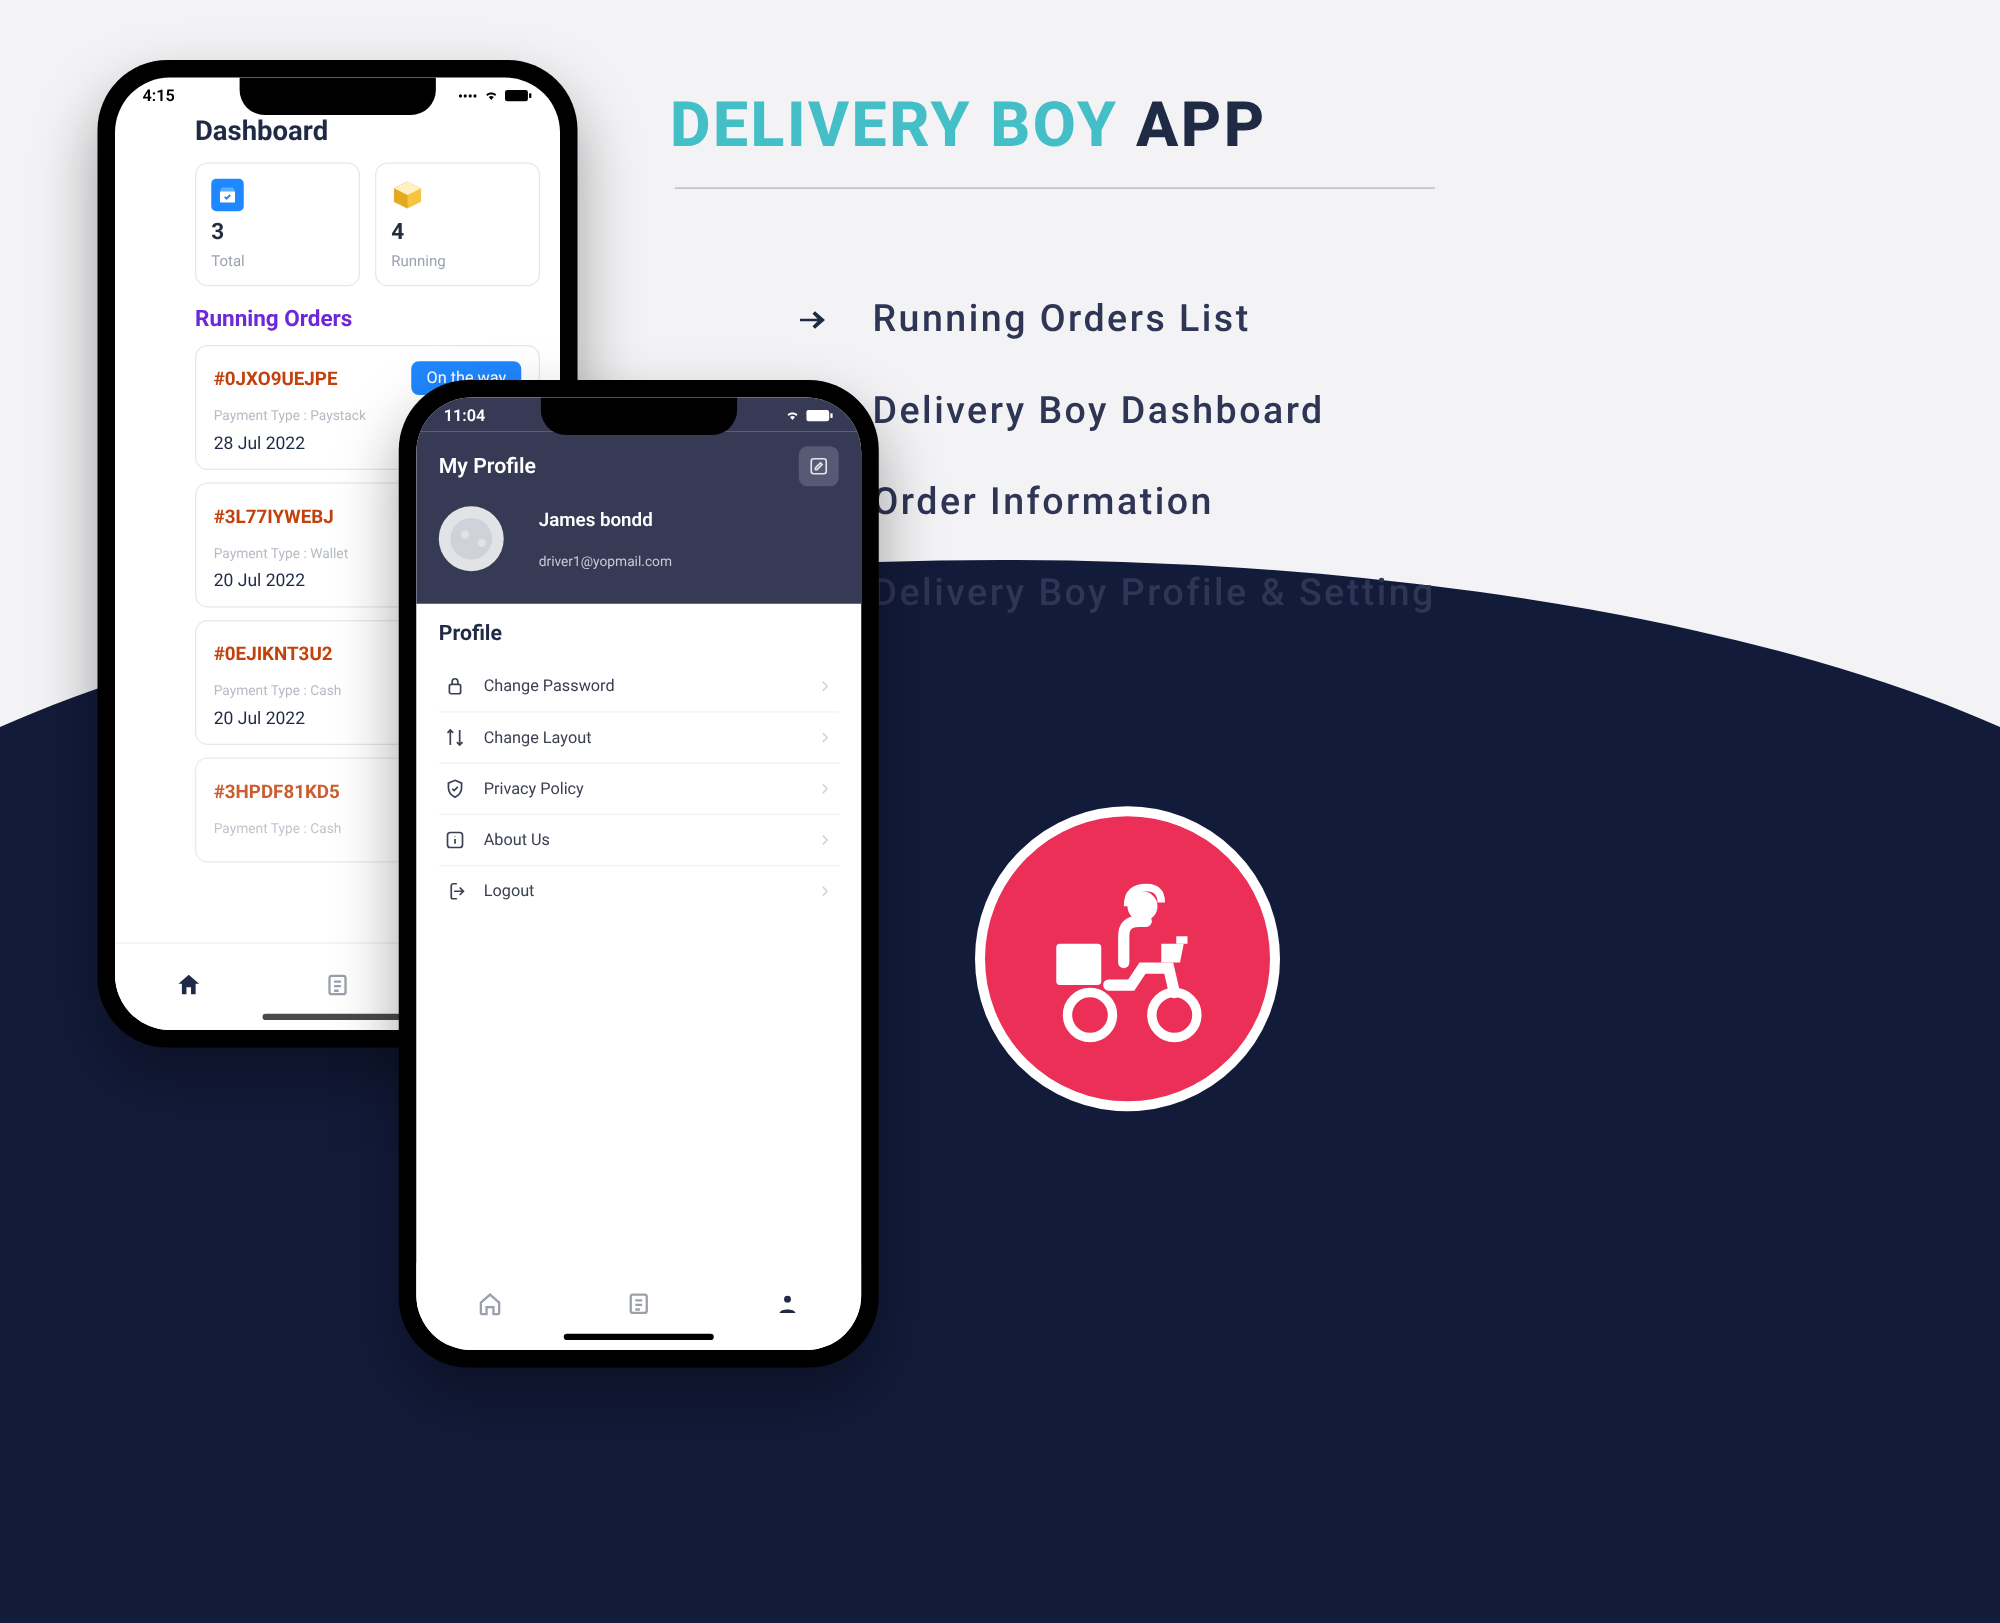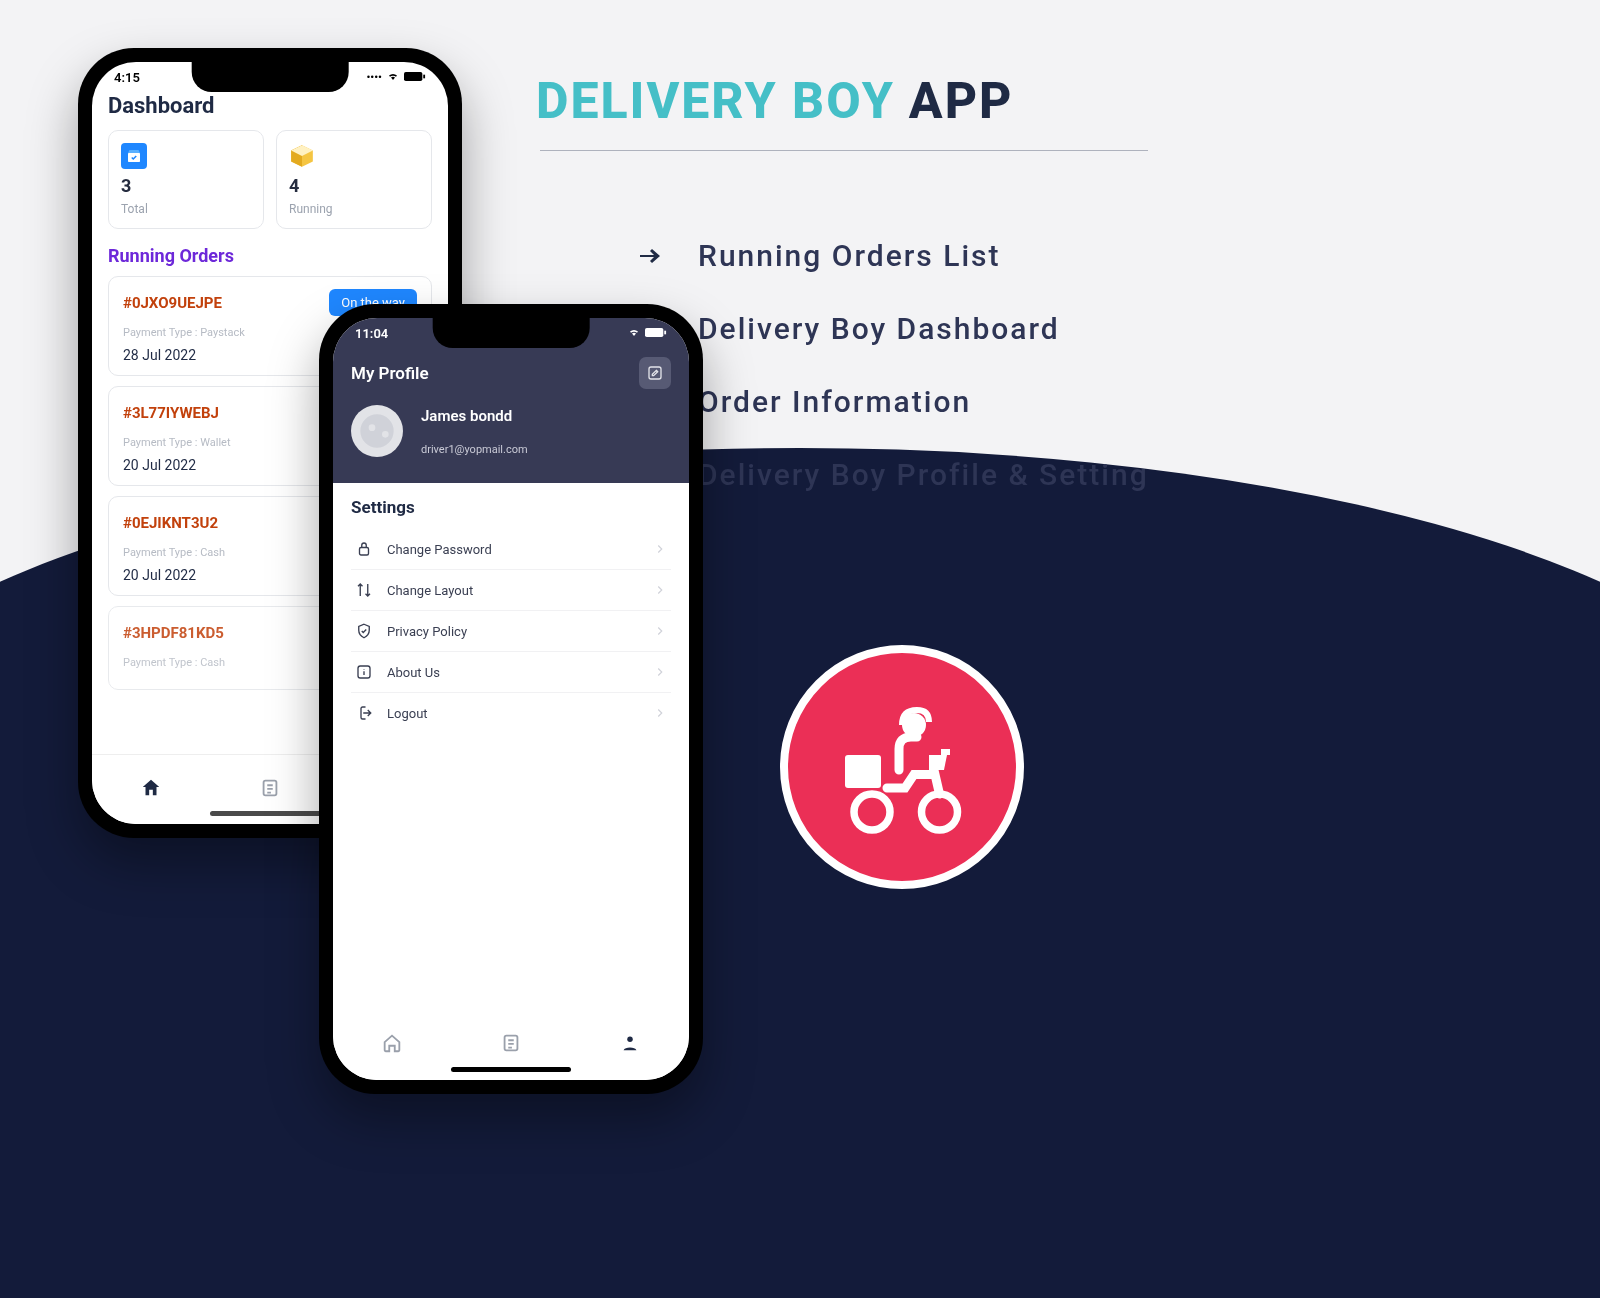--- a/index.html
+++ b/index.html
@@ -8,21 +8,21 @@
 
 
 .phone { position:absolute; background:#000; border-radius:56px; box-shadow:0 25px 50px rgba(0,0,0,.35); }
 .phone .screen { position:absolute; inset:14px; background:#fff; border-radius:44px; overflow:hidden; }
 .notch { position:absolute; top:0; left:50%; transform:translateX(-50%); width:44%; height:30px; background:#000; border-radius:0 0 20px 20px; z-index:5; }
 .status-bar { display:flex; justify-content:space-between; align-items:center; padding:8px 22px 4px; font-size:13px; font-weight:600; }
 .status-right { display:flex; gap:4px; align-items:center; font-size:11px; }
 
 
 .p1 { left:78px; top:48px; width:384px; height:790px; }
-.dash-pad { padding:4px 16px 0; }
+.dash-pad { padding:4px 16px 0;margin-left:48px; }
 .dash-title { font-size:22px; font-weight:700; color:#1f2a44; margin-bottom:12px; }
 .stat-row { display:flex; gap:12px; margin-bottom:16px; }
 .stat-card { flex:1; border:1px solid #e5e7eb; border-radius:10px; padding:12px; display:flex; flex-direction:column; gap:6px; }
 .stat-icon { width:26px; height:26px; border-radius:4px; display:flex; align-items:center; justify-content:center; }
 .stat-icon.blue { background:#1f87ff; }
 .stat-icon.yellow svg { width:26px; height:26px; }
 .stat-num { font-size:18px; font-weight:700; color:#252c3f; }
 .stat-label { font-size:12px; color:#9ca3af; }
 .ro-title { font-size:18px; font-weight:700; color:#6d28d9; margin:4px 0 10px; }
 .order-card { border:1px solid #e5e7eb; border-radius:10px; padding:12px 14px; margin-bottom:10px; background:#fff; }
@@ -37,21 +37,21 @@
 .home-ind { position:absolute; bottom:8px; left:50%; transform:translateX(-50%); width:120px; height:5px; background:#4a4a4a; border-radius:3px; }
 
 
 .p2 { left:319px; top:304px; width:384px; height:790px; z-index:10; }
 .p2 .screen { background:#fff; }
 .p2 .status-bar { background:#373a55; color:#fff; }
 .prof-head { background:#373a55; color:#fff; padding:12px 18px 26px; }
 .prof-row1 { display:flex; justify-content:space-between; align-items:center; margin-bottom:16px; }
 .prof-title { font-size:17px; font-weight:600; }
 .edit-btn { width:32px; height:32px; background:#575a74; border-radius:7px; display:flex; align-items:center; justify-content:center; }
-.prof-user { display:flex; align-items:center; gap:18px; }
+.prof-user { display:flex; align-items:center; gap:28px; }
 .avatar { width:52px; height:52px; border-radius:50%; background:#e2e3e7; display:flex; align-items:center; justify-content:center; }
 .uname { font-size:15px; font-weight:600; }
 .uemail { font-size:11px; color:#c9cad6; margin-top:18px; }
 .settings-sec { padding:14px 18px; }
 .settings-title { font-size:17px; font-weight:700; color:#1f2a44; margin-bottom:12px; }
 .set-item { display:flex; align-items:center; padding:11px 4px; border-bottom:1px solid #f1f1f3; font-size:13px; color:#3a3f52; }
 .set-item:last-child { border-bottom:none; }
 .set-item svg { width:18px; height:18px; margin-right:14px; stroke:#3a3f52; }
 .set-item .chev { margin-left:auto; margin-right:0; stroke:#d0d2d9; width:14px; }
 
@@ -220,21 +220,21 @@
               <path d="M12 2a10 10 0 100 20 10 10 0 000-20zm-5 8a2 2 0 114 0 2 2 0 01-4 0zm8 4a2 2 0 114 0 2 2 0 01-4 0z" fill="#d0d2d9"></path>
             </svg>
         </div>
         <div>
           <div class="uname">James bondd</div>
           <div class="uemail">driver1@yopmail.com</div>
         </div>
       </div>
     </div>
     <div class="settings-sec">
-      <div class="settings-title">Settings</div>
+      <div class="settings-title">Profile</div>
       <div class="set-item">
         <svg viewBox="0 0 24 24" fill="none" stroke-width="1.8">
             <rect x="6" y="10" width="12" height="10" rx="2"></rect>
             <path d="M9 10V7a3 3 0 016 0v3"></path>
           </svg>
         <span>Change Password</span>
         <svg class="chev" viewBox="0 0 24 24" fill="none" stroke-width="2">
             <path d="M9 6l6 6-6 6"></path>
           </svg>
       </div>

